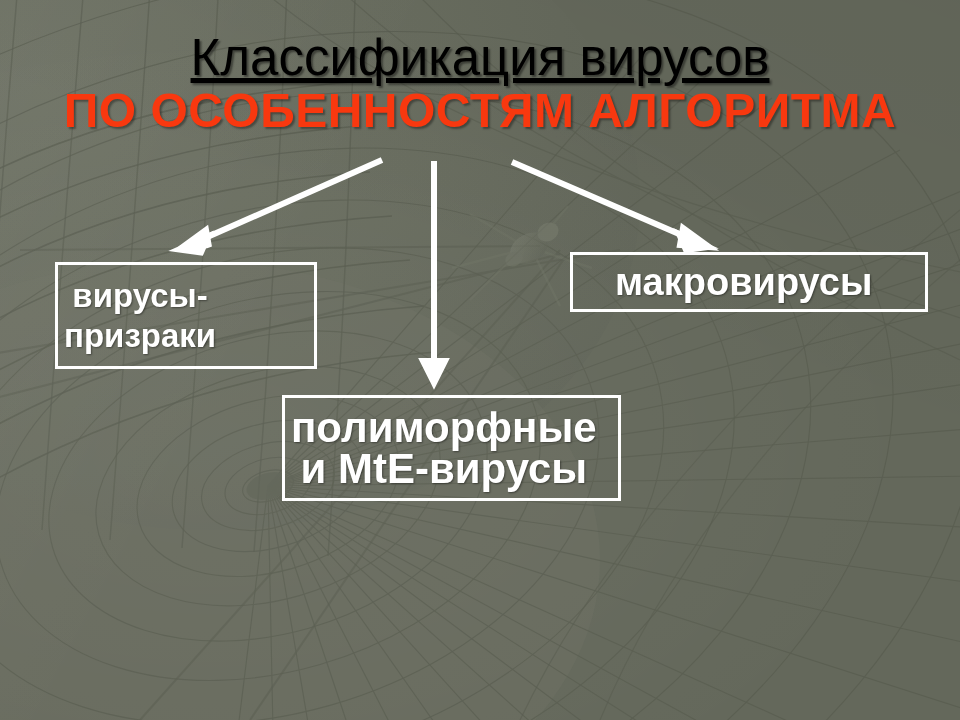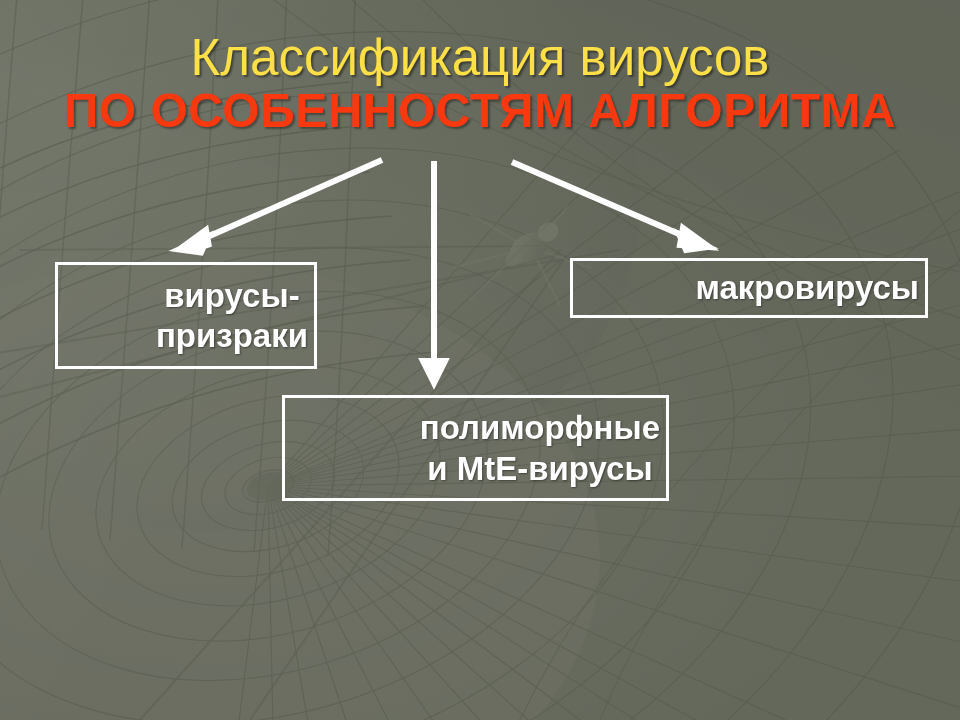--- a/index.html
+++ b/index.html
@@ -45,24 +45,25 @@
     top: 30px;
     width: 960px;
     z-index: 3;
     text-align: center;
   }
   #title-main {
     display: block;
     font-size: 51px;
     line-height: 56px;
     font-weight: 400;
-    color: #fde047;
+    color: #000000;
     letter-spacing: 0px;
     text-shadow: 2px 2px 2px rgba(0,0,0,0.42);
     white-space: nowrap;
+    text-decoration: underline;
   }
   #title-sub {
     display: block;
     margin-top: 3px;
     font-size: 48px;
     line-height: 44px;
     font-weight: 700;
     color: #f8380f;
     letter-spacing: 0.5px;
     text-shadow: 2px 2px 2px rgba(0,0,0,0.35);
@@ -81,21 +82,21 @@
 
   
   .node-box {
     position: absolute;
     z-index: 4;
     box-sizing: border-box;
     border: 3px solid #ffffff;
     background: transparent;
     display: flex;
     align-items: center;
-    justify-content: flex-end;
+    justify-content: flex-start;
     text-align: center;
     color: #ffffff;
     font-weight: 700;
     text-shadow: 1px 1px 2px rgba(0,0,0,0.40);
   }
   .node-label {
     display: block;
     padding: 0 6px;
     white-space: pre-line;
   }
@@ -103,32 +104,33 @@
   #box-ghost {
     left: 55px;
     top: 262px;
     width: 262px;
     height: 107px;
     font-size: 33px;
     line-height: 40px;
   }
   #box-macro {
     left: 570px;
-    top: 258px;
+    top: 252px;
     width: 358px;
     height: 60px;
-    font-size: 33px;
+    font-size: 38px;
     line-height: 38px;
+    padding-left: 36px;
   }
   #box-poly {
     left: 282px;
     top: 395px;
-    width: 387px;
+    width: 339px;
     height: 106px;
-    font-size: 33px;
+    font-size: 42px;
     line-height: 41px;
   }
 </style>
 </head>
 <body>
 
 <div id="slide">
 
   <svg id="bg-art" viewBox="0 0 960 720" preserveAspectRatio="none" aria-hidden="true">
     <defs>

